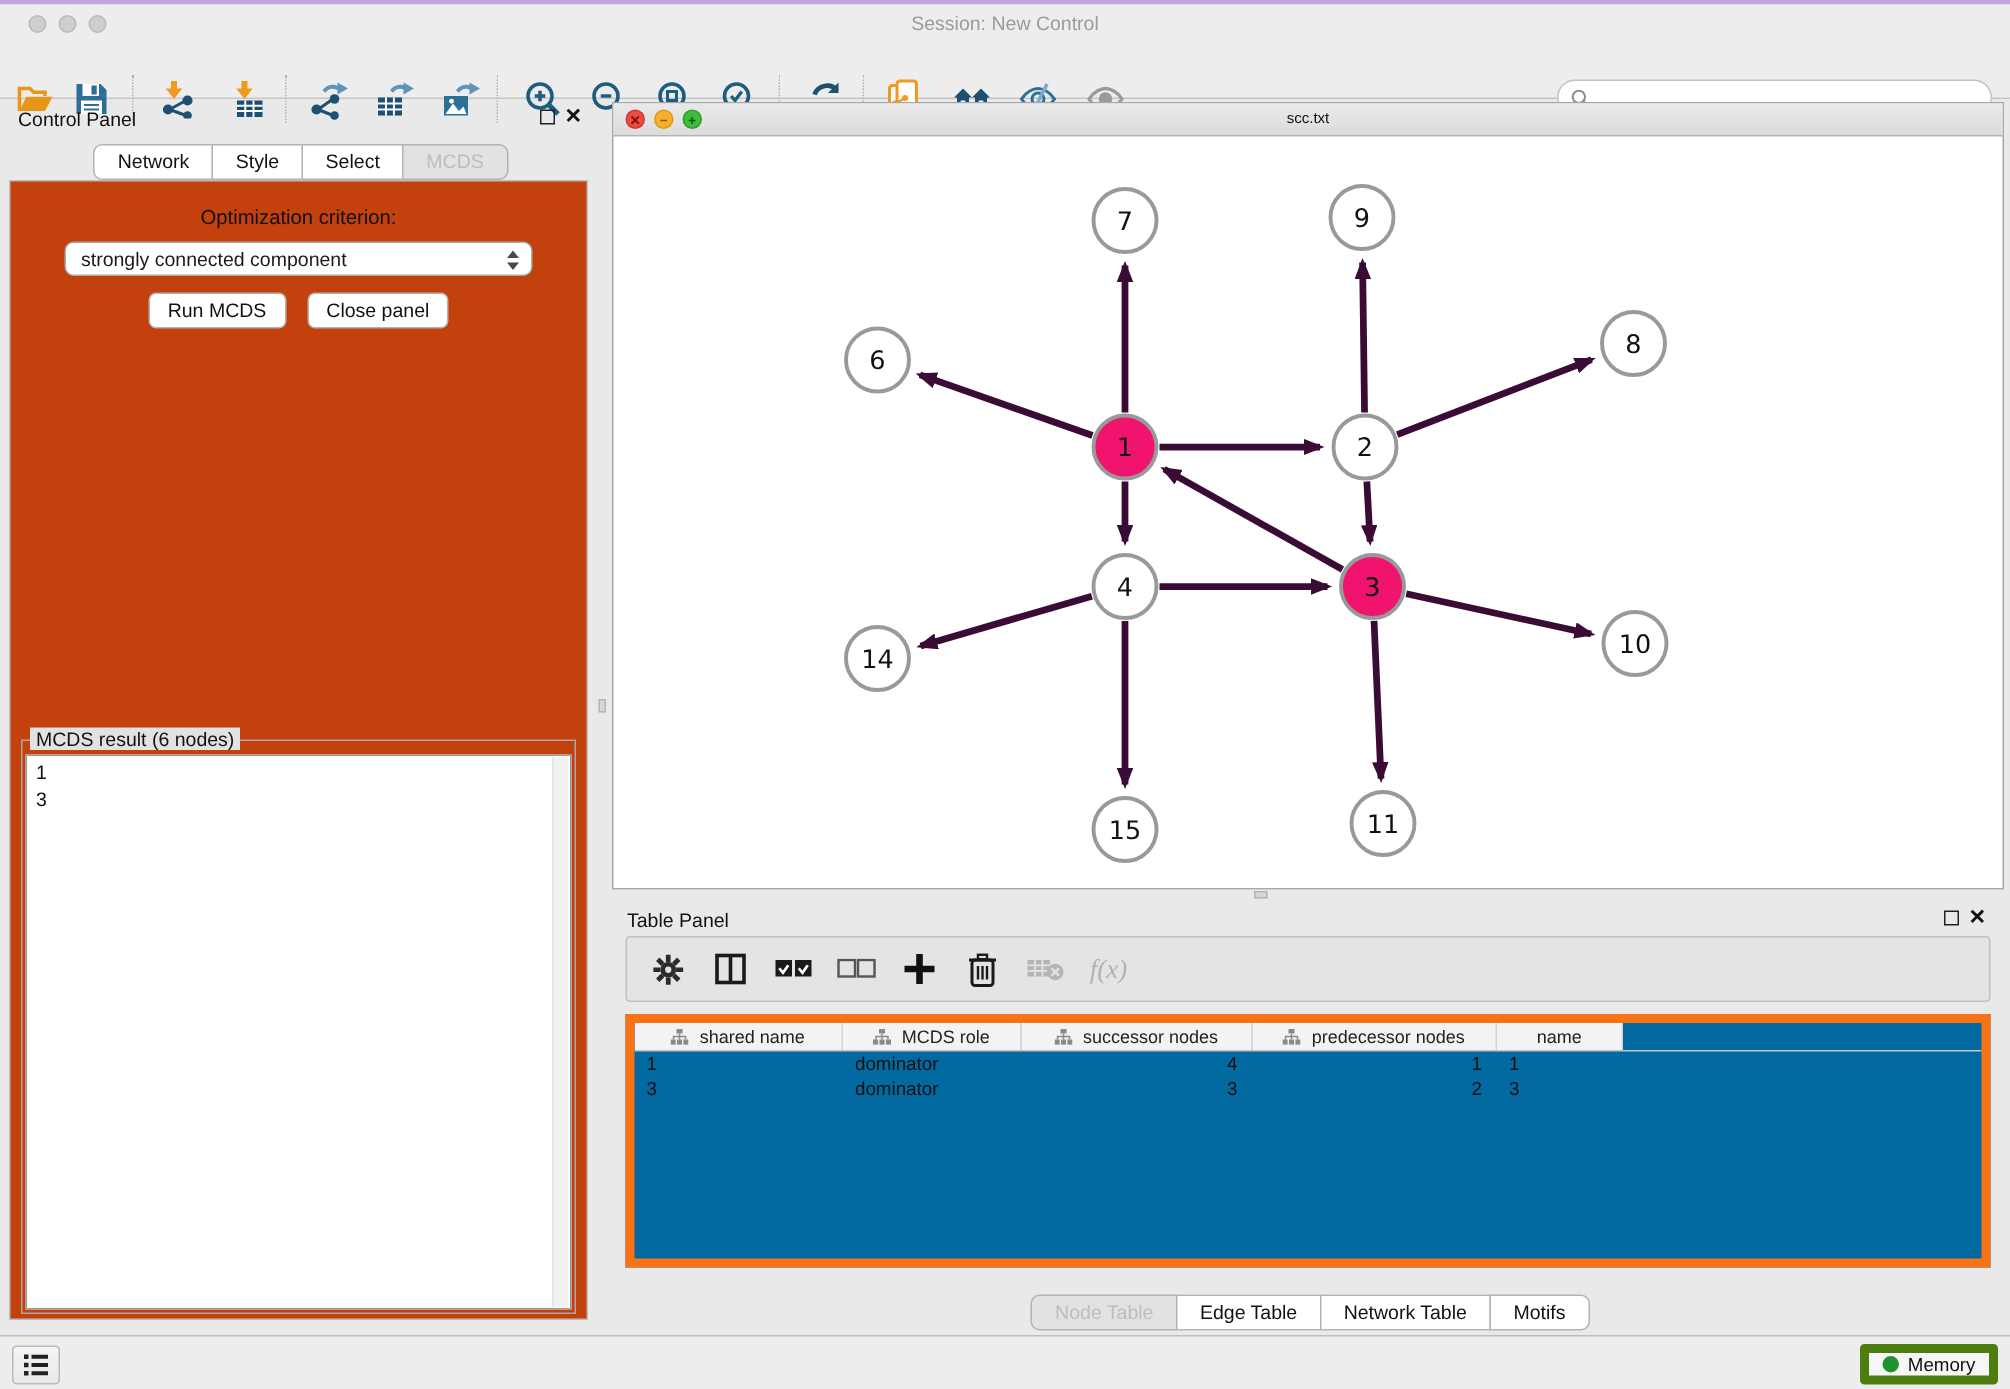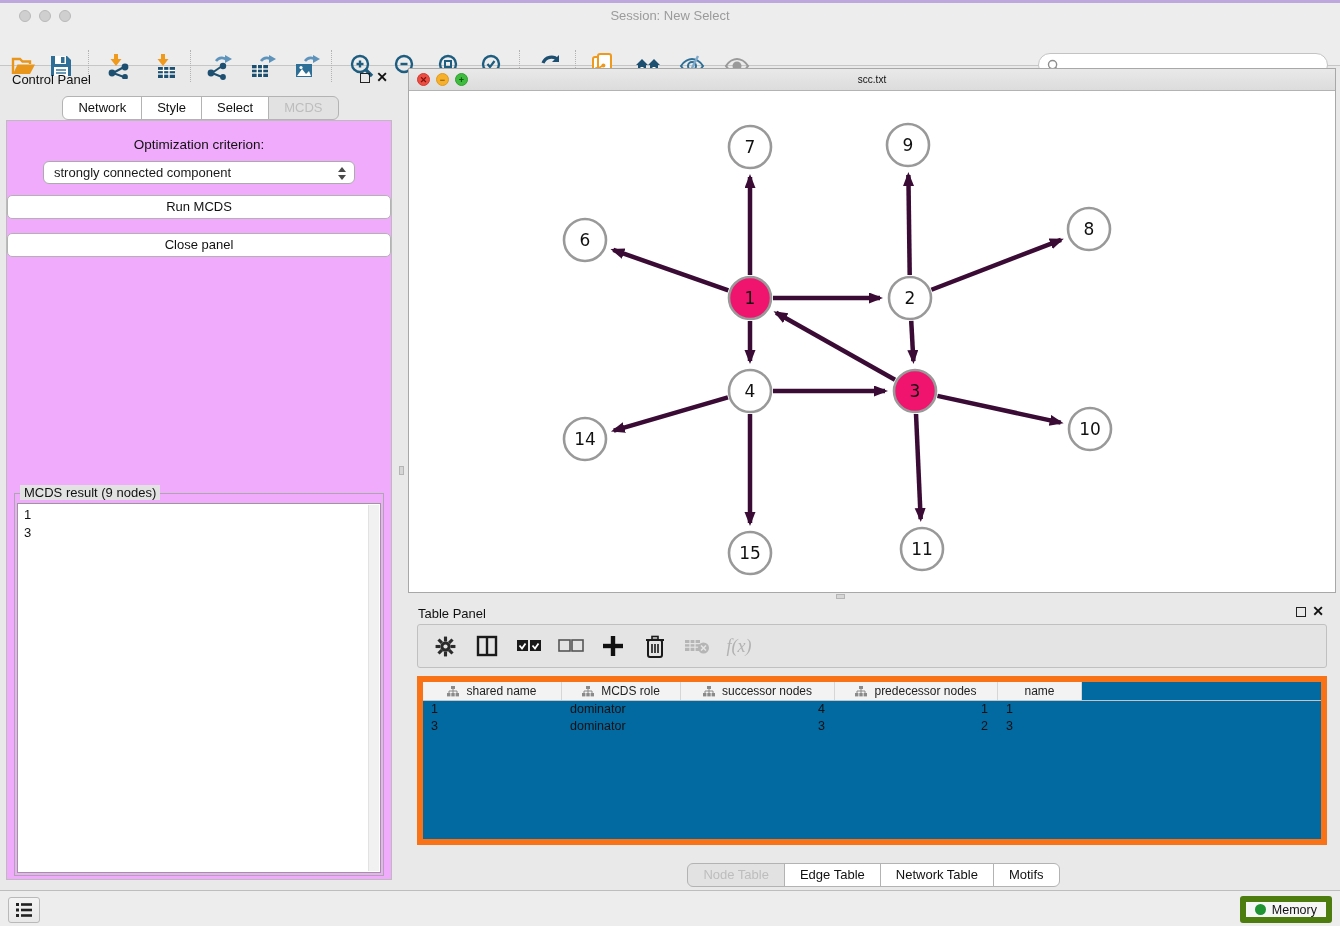--- a/index.html
+++ b/index.html
@@ -29,25 +29,25 @@
   .panel-title { position:absolute; left:12px; top:6px; font-size:13px; color:#111; }
   .panel-min { position:absolute; top:7px; width:10px; height:10px; border:1.5px solid #222; }
   .panel-x { position:absolute; top:4px; font-size:14px; font-weight:bold; color:#111; line-height:14px; }
   .cp-min{ right:28px; } .cp-x{ right:10px; }
   .tabstrip { position:absolute; left:3px; right:0; display:flex; justify-content:center; }
   .cp-tabs { top:30px; }
   .tab { font-size:13px; padding:3px 15px 4px; background:#fff; border:1px solid #b3b3b3; margin-left:-1px; color:#111; position:relative; }
   .tab:first-child { border-radius:6px 0 0 6px; margin-left:0; }
   .tab:last-child { border-radius:0 6px 6px 0; }
   .tab.active { background:#e2e2e2; color:#bdbdbd; }
-  .cp-content { position:absolute; left:6px; right:6px; top:54px; bottom:10px; background:#f0abfc; border:1px solid #bcbcbc; }
+  .cp-content { position:absolute; left:6px; right:6px; top:54px; bottom:10px; background:#c2410c; border:1px solid #bcbcbc; }
   .opt-label { margin-top:16px; text-align:center; font-size:13.5px; color:#111; }
   .dropdown { position:relative; margin:9px auto 0; width:312px; height:23px; background:#fff; border:1px solid #ababab; border-radius:6px; display:flex; align-items:center; padding-left:10px; font-size:13px; }
   .dd-arrows { position:absolute; right:7px; top:4px; }
-  .btn-row { margin-top:11px; display:flex; justify-content:center; gap:14px;flex-direction:column; }
+  .btn-row { margin-top:11px; display:flex; justify-content:center; gap:14px; }
   .pushbtn { font-size:13px; background:#fff; border:1px solid #b3b3b3; border-radius:5px; padding:3px 12px 4px; color:#111; font-family:"Liberation Sans",sans-serif; }
   .result-box { position:absolute; left:7px; right:7px; top:372px; bottom:3px; border:1px solid #a9a9a9; }
   .result-legend { position:absolute; left:5px; top:-9px; background:#e2e2e2; padding:0 4px; font-size:13px; color:#111; }
   .result-area { position:absolute; left:2px; right:2px; top:9px; bottom:2px; background:#fff; border:1px solid #999; }
   .result-text { position:absolute; left:6px; top:2px; font-size:13px; line-height:18px; white-space:pre; color:#111; }
   .result-scroll { position:absolute; right:1px; top:1px; bottom:1px; width:11px; background:#f1f1f1; border-left:1px solid #e2e2e2; }
 
   
   .net-window { position:absolute; left:408px; top:68px; width:928px; height:525px; background:#fff; border:1px solid #a8a8a8; }
   .net-titlebar { position:relative; height:22px; background:linear-gradient(#e9e9e9,#dcdcdc); border-bottom:1px solid #b3b3b3; }
@@ -83,21 +83,21 @@
   .memory-dot { width:11px; height:11px; border-radius:50%; background:#1f9232; }
 </style>
 </head>
 <body>
 
 <div class="top-strip"></div>
 <div class="titlebar">
   <span class="traffic t1"></span>
   <span class="traffic t2"></span>
   <span class="traffic t3"></span>
-  <div class="app-title">Session: New Select</div>
+  <div class="app-title">Session: New Control</div>
 </div>
 
 <div class="toolbar">
 
   <span class="tbtn" style="left:4px">
     <svg width="27" height="27" viewBox="0 0 27 27">
         <path d="M3 21V6h7l2.5 2.5H20V11" fill="none" stroke="#e8951c" stroke-width="2.4"></path>
         <path d="M3 21l4.5-9.5H25L20 21z" fill="#e8951c"></path>
       </svg>
   </span>
@@ -285,21 +285,21 @@
             <path d="M5 1L9 6H1z" fill="#4a4a4a"></path>
             <path d="M5 14L1 9h8z" fill="#4a4a4a"></path>
           </svg>
       </span>
     </div>
     <div class="btn-row">
       <button class="pushbtn">Run MCDS</button>
       <button class="pushbtn">Close panel</button>
     </div>
     <div class="result-box">
-      <span class="result-legend">MCDS result (9 nodes)</span>
+      <span class="result-legend">MCDS result (6 nodes)</span>
       <div class="result-area">
         <div class="result-text">1
 3</div>
         <div class="result-scroll"></div>
       </div>
     </div>
   </div>
 </div>
 
 <div class="net-window">

